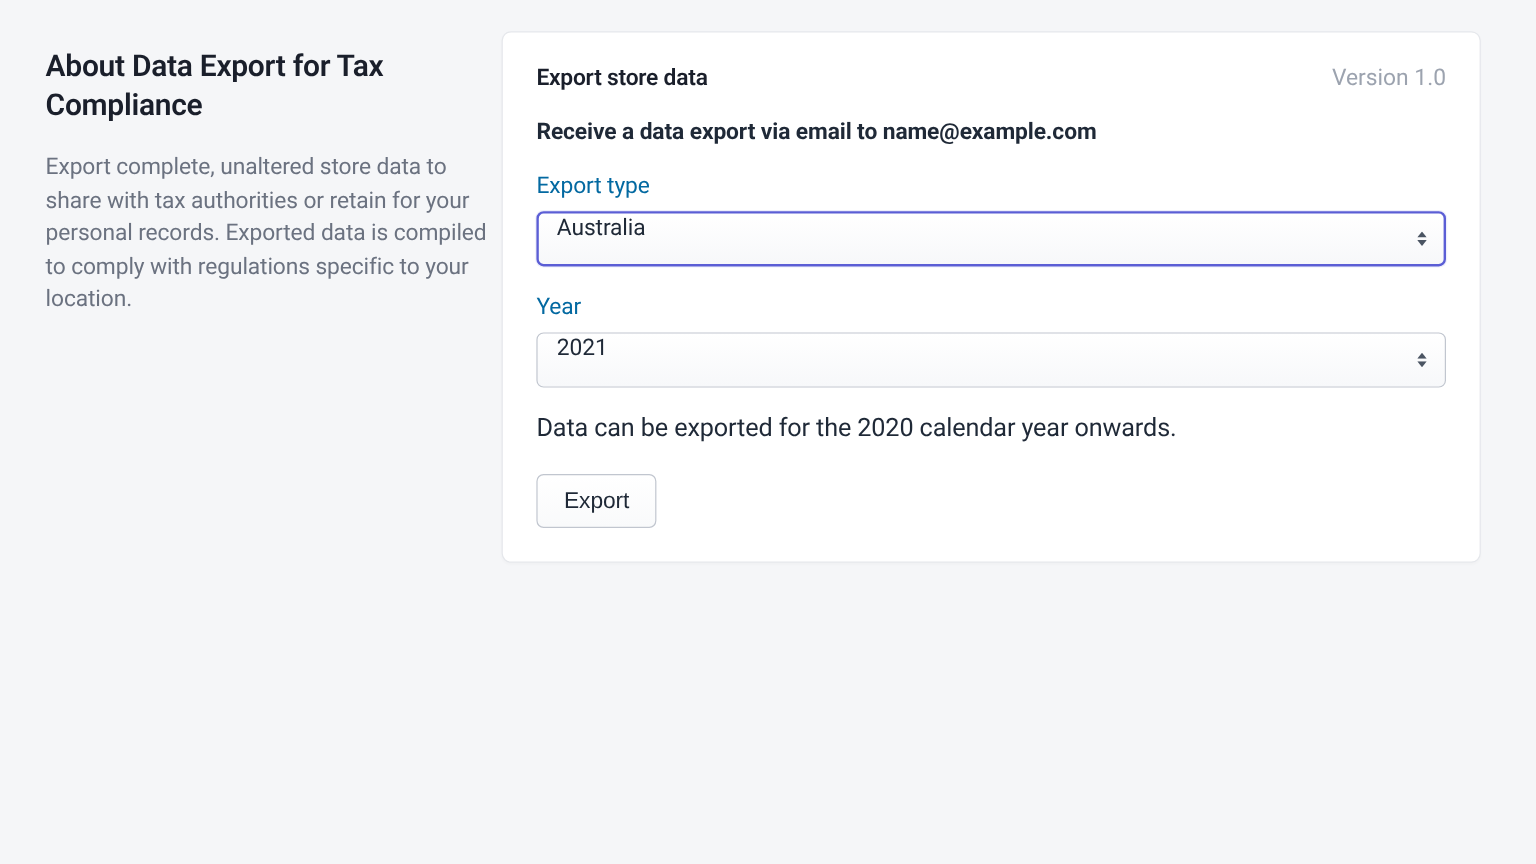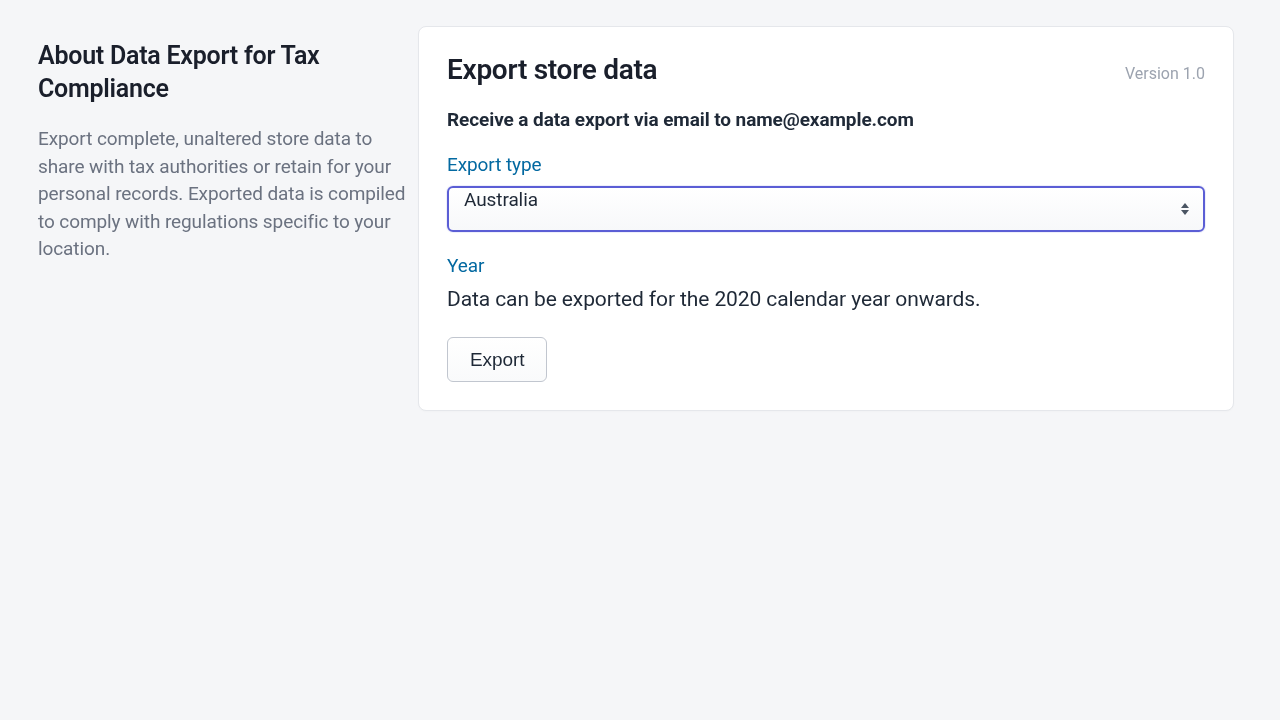--- a/index.html
+++ b/index.html
@@ -46,27 +46,27 @@
     padding: 26px 28px 28px;
     box-shadow: 0 1px 2px rgba(0,0,0,0.02);
   }
   .card-header {
     display: flex;
     justify-content: space-between;
     align-items: baseline;
     margin-bottom: 22px;
   }
   .card-title {
-    font-size: 28px;
+    font-size: 19px;
     font-weight: 600;
     color: #1a1f2b;
     letter-spacing: -0.01em;
   }
   .card-version {
-    font-size: 16px;
+    font-size: 19px;
     color: #9ca3af;
   }
   .card-text {
     font-size: 19px;
     color: #1f2937;
     margin-bottom: 22px;
     letter-spacing: -0.005em;
     font-weight: bold;
   }
   .field-label {
@@ -154,18 +154,29 @@
         <svg width="8" height="5" viewBox="0 0 8 5">
             <path d="M4 0 L8 5 L0 5 Z" fill="#4b5563"></path>
           </svg>
         <svg width="8" height="5" viewBox="0 0 8 5">
             <path d="M4 5 L8 0 L0 0 Z" fill="#4b5563"></path>
           </svg>
       </span>
     </div>
 
     <label class="field-label">Year</label>
+    <div class="select-wrap">
+      <div class="select">2021</div>
+      <span class="select-arrows">
+        <svg width="8" height="5" viewBox="0 0 8 5">
+            <path d="M4 0 L8 5 L0 5 Z" fill="#4b5563"></path>
+          </svg>
+        <svg width="8" height="5" viewBox="0 0 8 5">
+            <path d="M4 5 L8 0 L0 0 Z" fill="#4b5563"></path>
+          </svg>
+      </span>
+    </div>
 
     <p class="helper-text">Data can be exported for the 2020 calendar year onwards.</p>
 
     <button class="export-btn">Export</button>
   </section>
 </div>
 
 </body></html>

